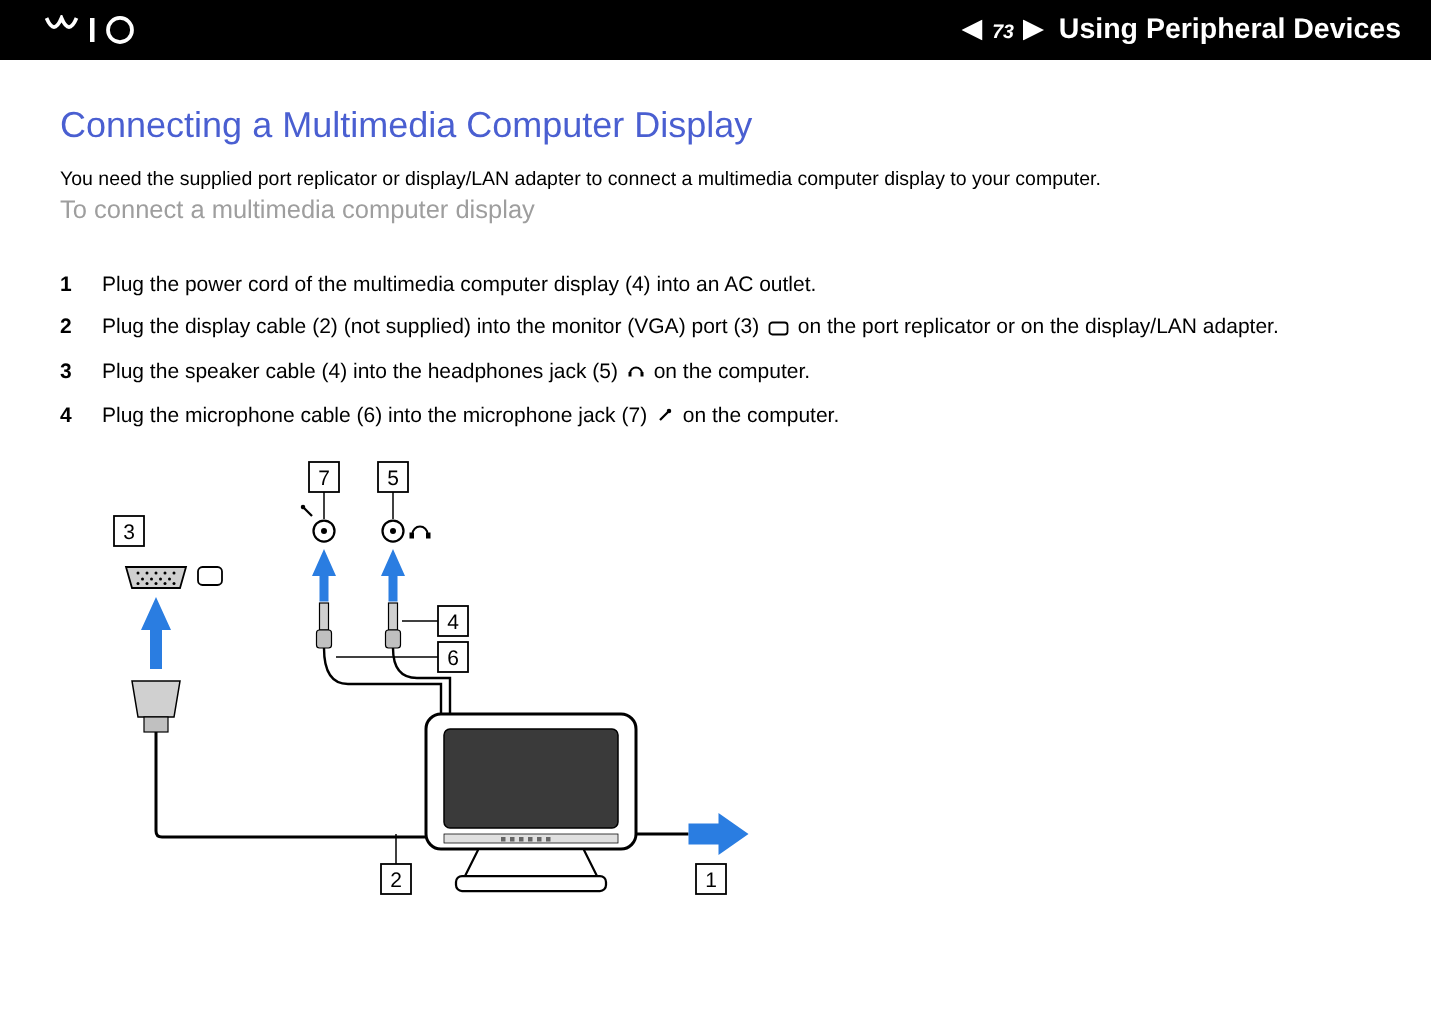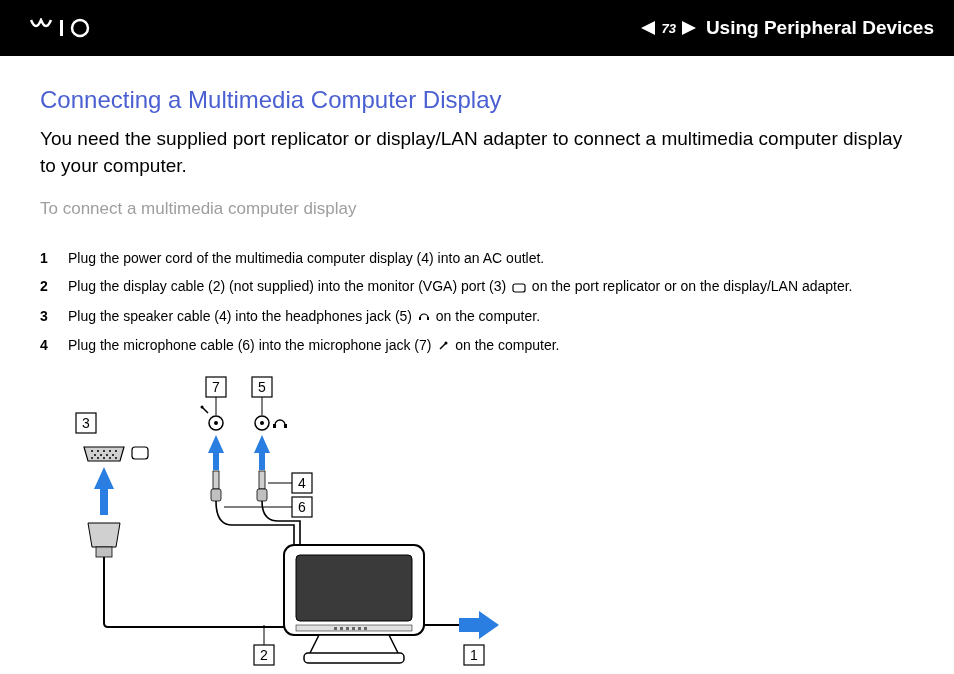--- a/index.html
+++ b/index.html
@@ -6,21 +6,21 @@
   body {
     width: 954px;
     height: 674px;
     font-family: Arial, Helvetica, sans-serif;
     background: #fff;
     color: #000;
     position: relative;
   }
   .header {
     background: #000;
-    height: 56px;
+    height: 40px;
     display: flex;
     align-items: center;
     justify-content: space-between;
     padding: 0 20px 0 30px;
     color: #fff;
   }
   .logo {
     display: flex;
     align-items: baseline;
   }
@@ -55,22 +55,22 @@
   .content {
     padding: 30px 40px 0 40px;
   }
   .heading {
     color: #4a5fd1;
     font-size: 24px;
     font-weight: normal;
     margin-bottom: 12px;
   }
   .intro {
-    font-size: 19px;
-    margin-bottom: 20px;
+    font-size: 13px;
+    margin-bottom: 2px;
     line-height: 1.4;
   }
   .subheading {
     color: #9e9e9e;
     font-size: 17px;
     font-weight: normal;
     margin-bottom: 29px;
   }
   .steps {
     list-style: none;

